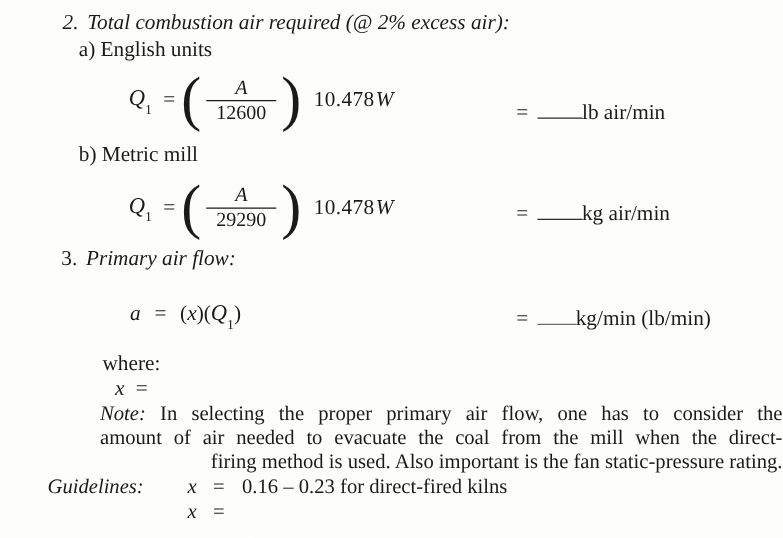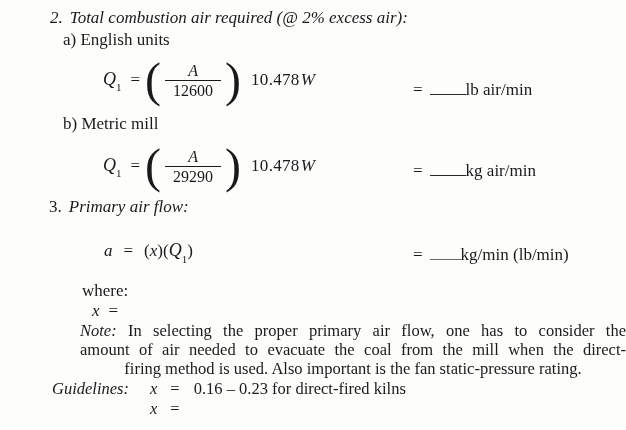--- a/index.html
+++ b/index.html
@@ -50,21 +50,21 @@
   
   .inline-eq { display: flex; align-items: baseline; }
   .inline-eq .eq-m { margin: 0 11px; }
 
   
   .where-def .eq-m { margin: 0 12px 0 9px; }
 
   
   .note { position: absolute; left: 48px; top: 321px; width: 546px; font-size: 16.5px; line-height: 19px; white-space: normal; margin-left: 32px; }
   .note .jline { text-align: justify; text-align-last: justify; height: 19px; overflow: hidden; }
-  .note .nline { text-align: center; height: 19px; }
+  .note .nline { text-align: right; height: 19px; }
   .note .nlabel { font-style: italic; }
 
   
   .g-row { display: flex; align-items: baseline; }
   .g-row .gvar { font-style: italic; }
   .g-row .geq { margin: 0 14px 0 13px; }
 </style>
 </head>
 <body>
 
@@ -143,21 +143,21 @@
     <span class="it">x</span>
     <span class="eq-m">=</span>
   </div>
 
   <div class="note">
     <div class="jline"><span class="nlabel">Note:</span> <span>In selecting the proper primary air flow, one has to consider the</span></div>
     <div class="jline">amount of air needed to evacuate the coal from the mill when the direct-</div>
     <div class="nline">firing method is used.  Also important is the fan static-pressure rating.</div>
   </div>
 
-  <div class="abs it" style="left:52px; top:379px; font-size:16.5px;">Guidelines:</div>
+  <div class="abs it" style="left:38px; top:379px; font-size:16.5px;">Guidelines:</div>
   <div class="abs g-row" style="left:150px; top:379px; font-size:16.5px;">
     <span class="gvar">x</span>
     <span class="geq">=</span>
     <span>0.16 – 0.23 for direct-fired kilns</span>
   </div>
   <div class="abs g-row" style="left:150px; top:399px; font-size:16.5px;">
     <span class="gvar">x</span>
     <span class="geq">=</span>
   </div>
 

